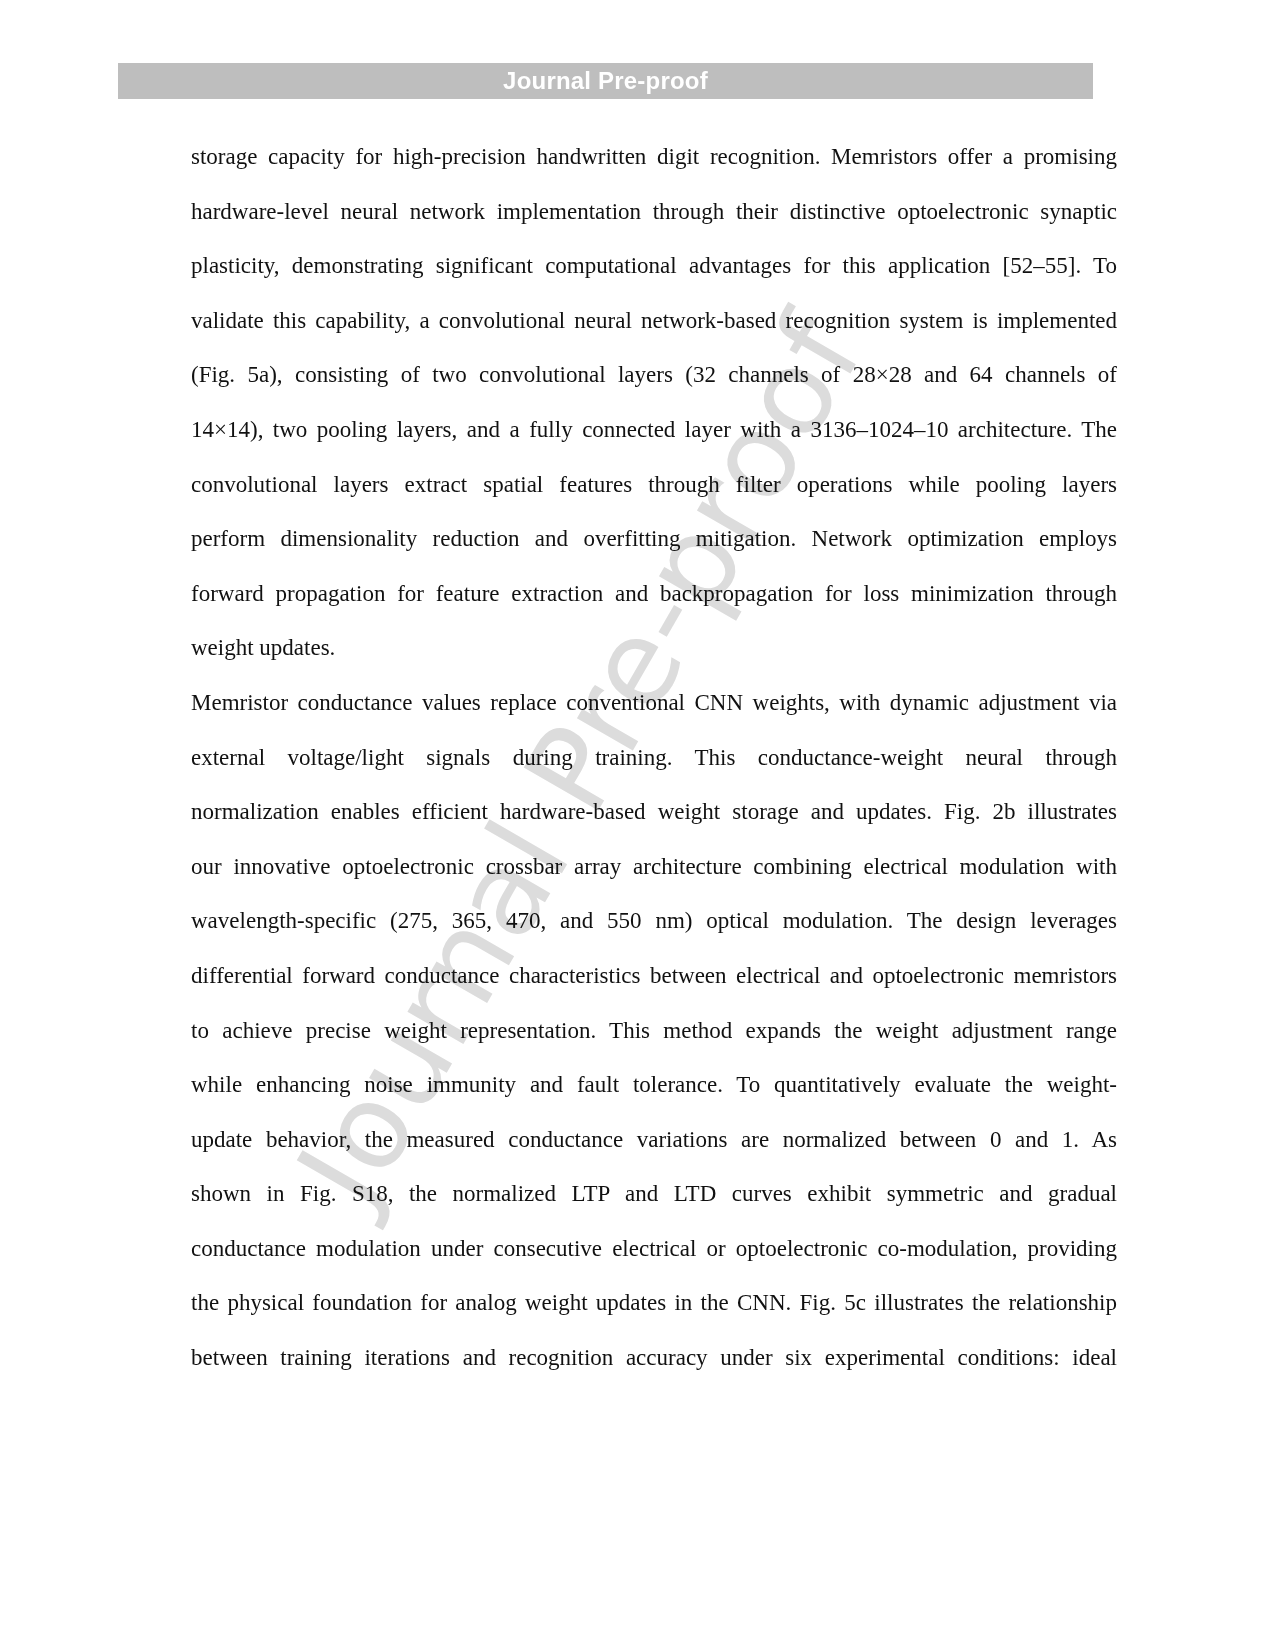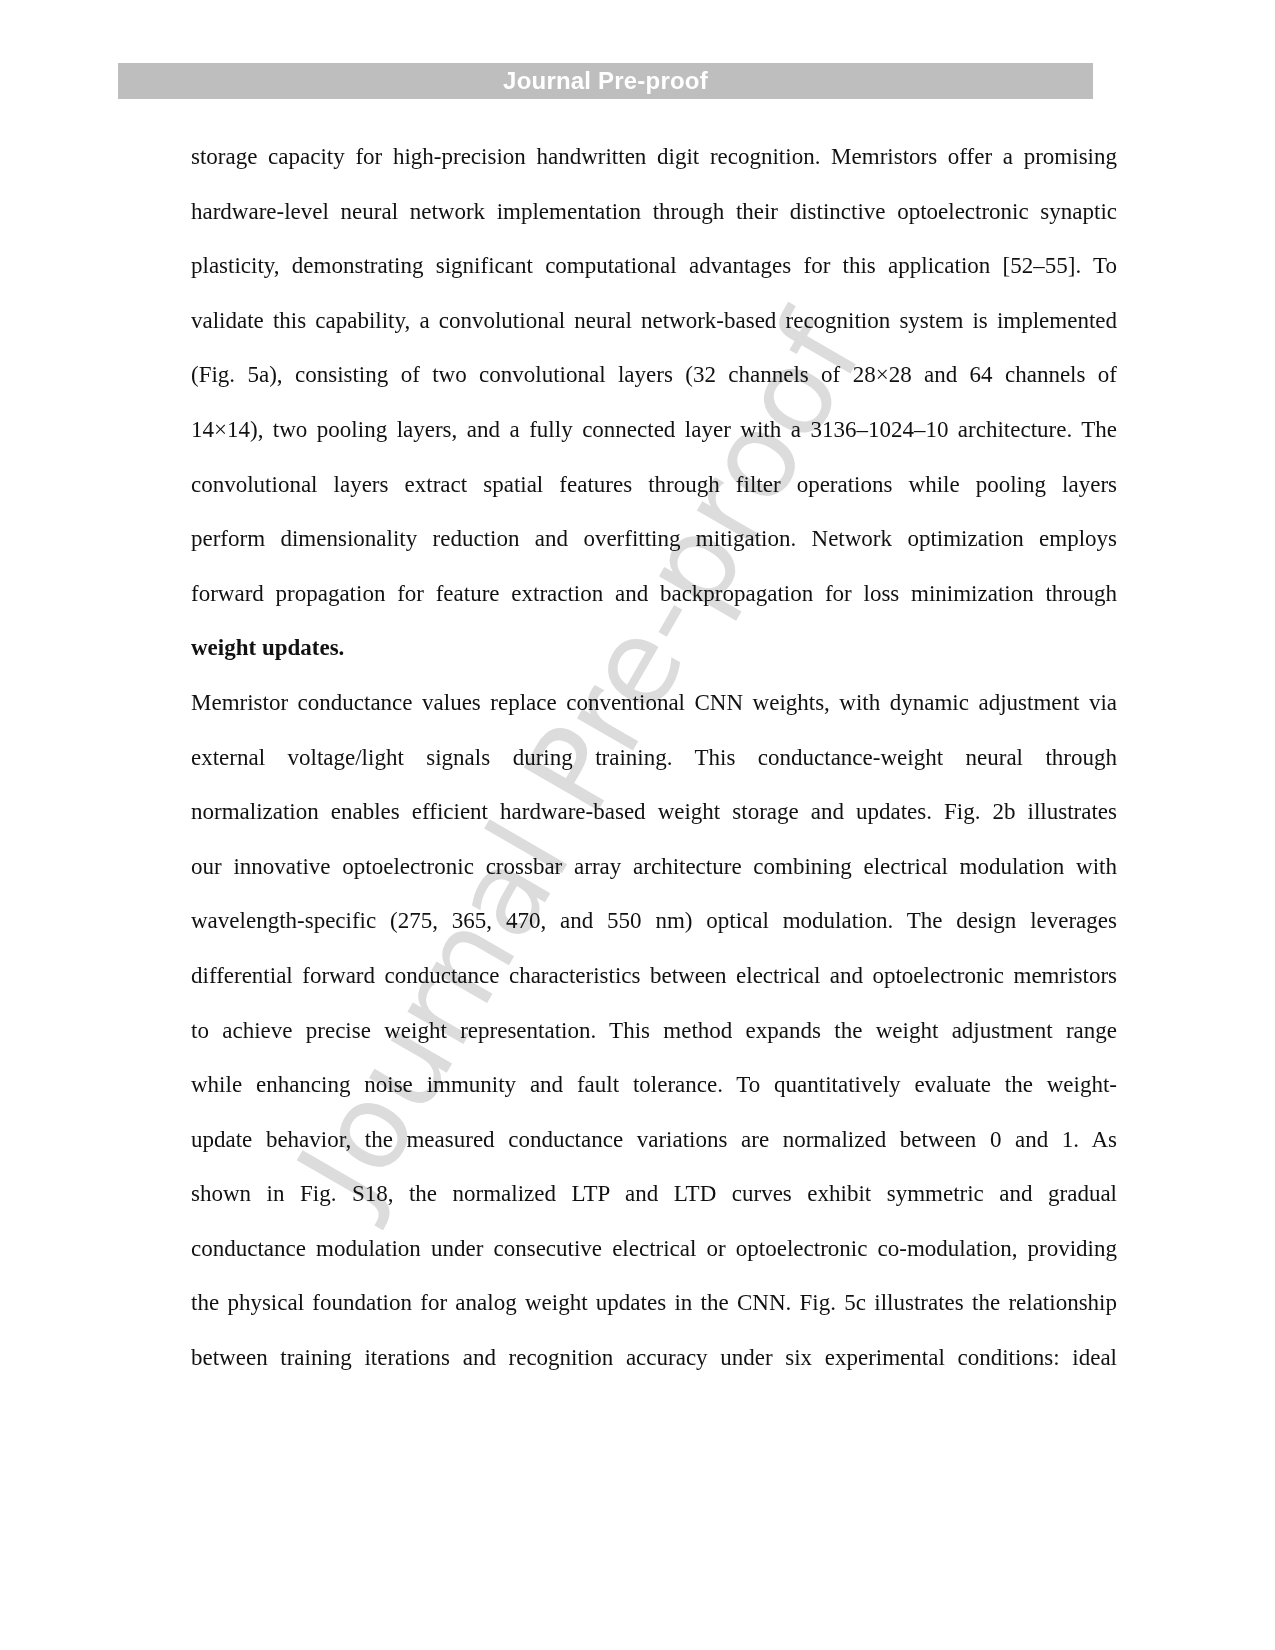--- a/index.html
+++ b/index.html
@@ -58,21 +58,20 @@
     .line {
       display: block;
       height: 54.6px;
       line-height: 42px;
       white-space: nowrap;
       text-align: justify;
       text-align-last: justify;
     }
     .line.last {
       text-align-last: left;
-      font-weight: bold;
     }
   </style>
 </head>
 <body>
 
 <div class="banner">
   <span class="banner-text">Journal Pre-proof</span>
 </div>
 
 <div class="watermark">Journal Pre-proof</div>

